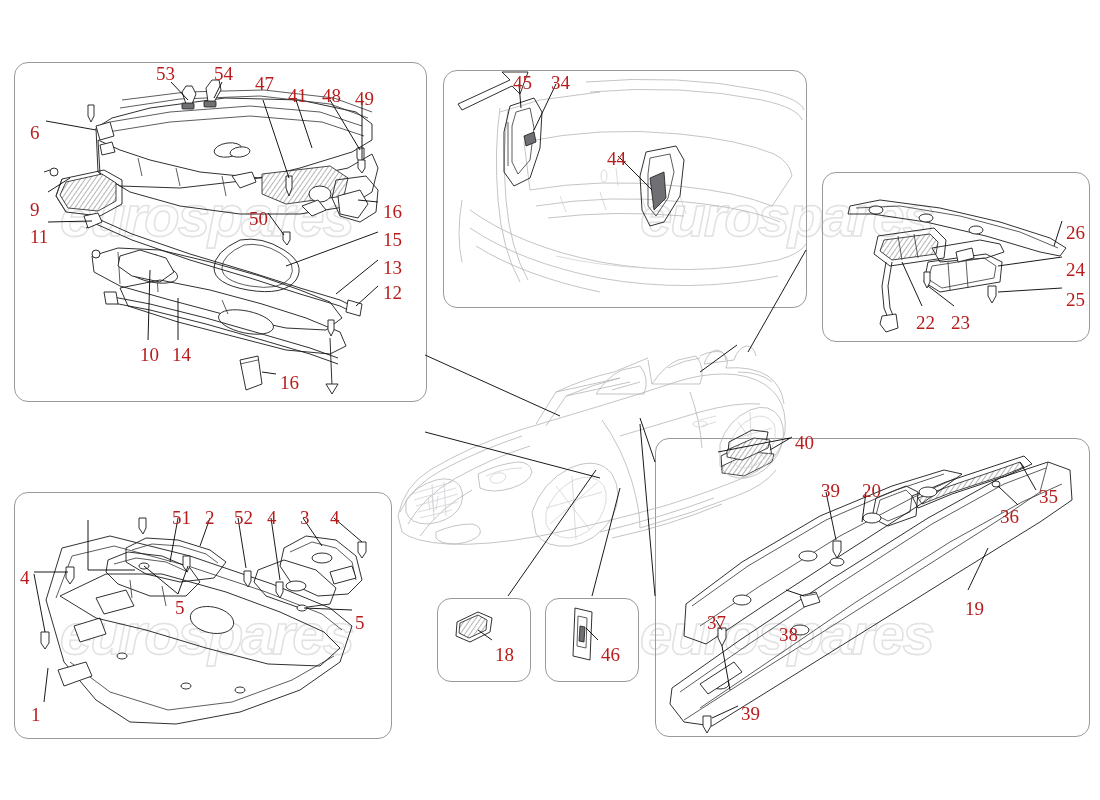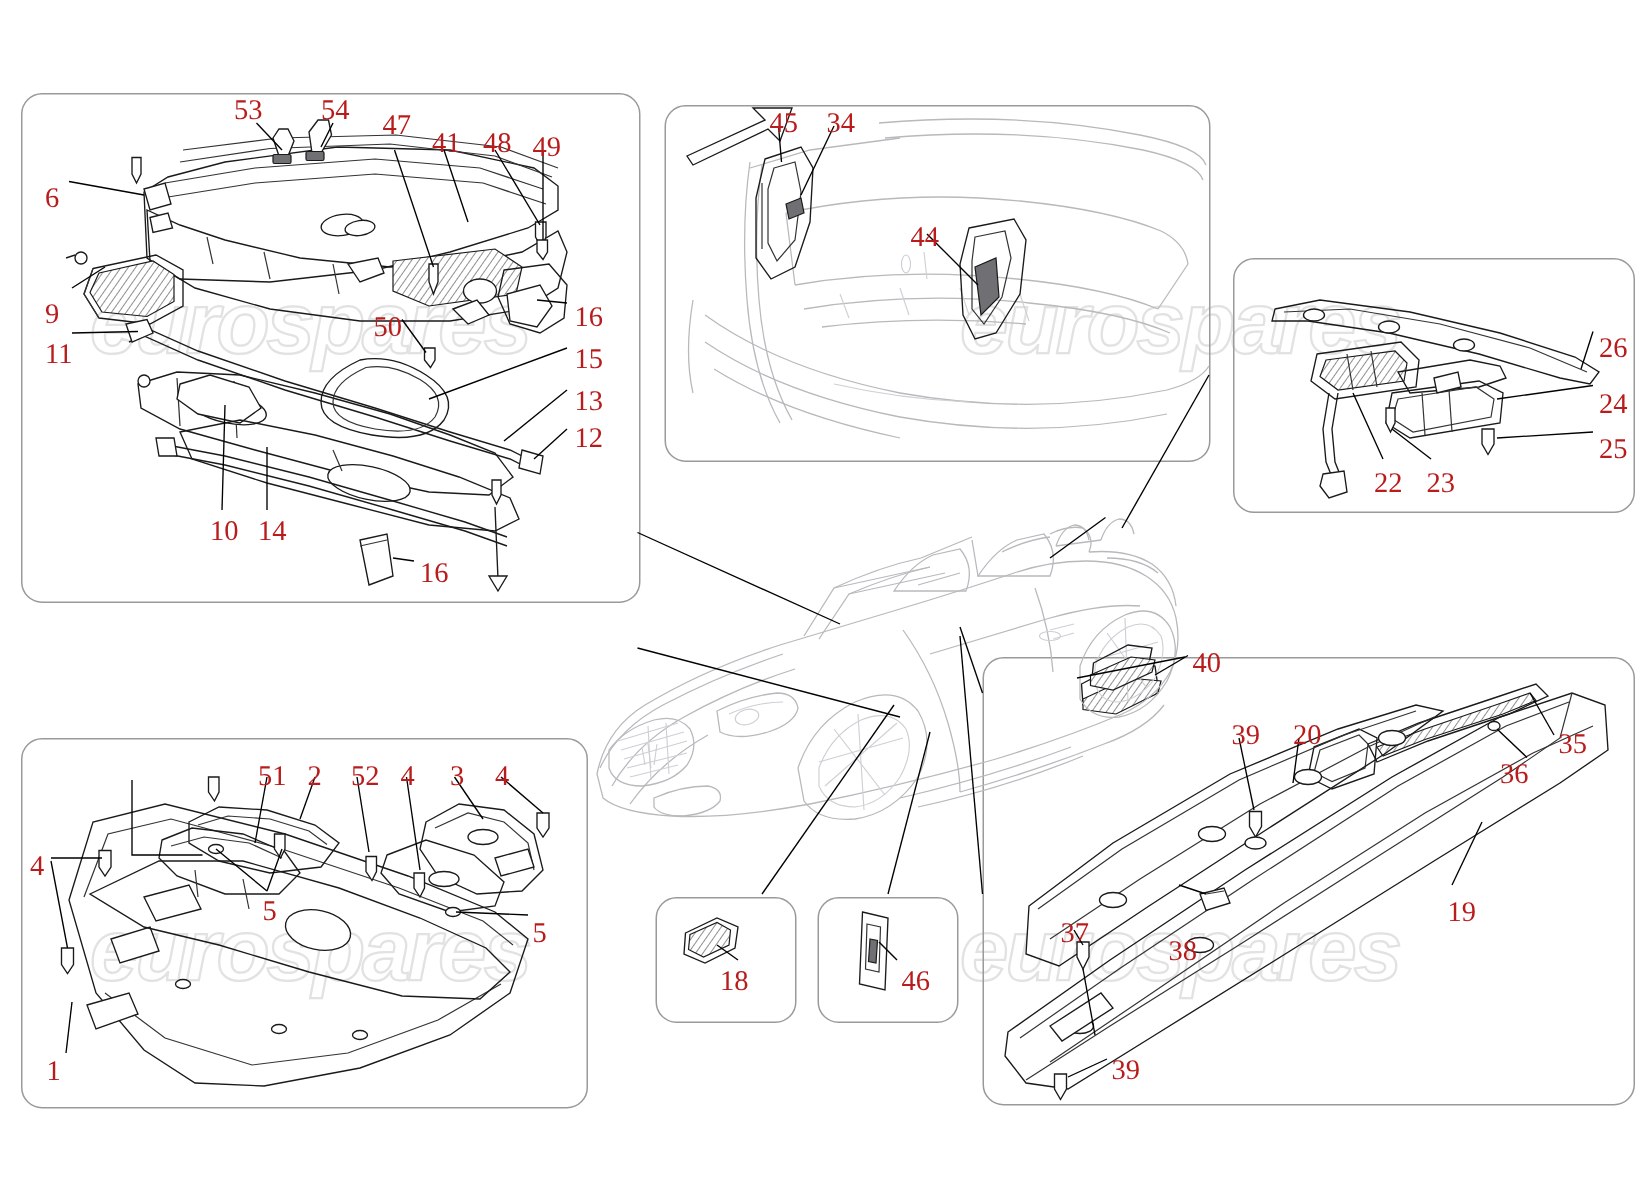--- a/index.html
+++ b/index.html
@@ -494,21 +494,21 @@
       <div class="lbl" style="left: 172px; top: 508px;">51</div>
       <div class="lbl" style="left: 205px; top: 508px;">2</div>
       <div class="lbl" style="left: 234px; top: 508px;">52</div>
       <div class="lbl" style="left: 267px; top: 508px;">4</div>
       <div class="lbl" style="left: 300px; top: 508px;">3</div>
       <div class="lbl" style="left: 330px; top: 508px;">4</div>
       <div class="lbl" style="left: 20px; top: 568px;">4</div>
       <div class="lbl" style="left: 175px; top: 598px;">5</div>
       <div class="lbl" style="left: 355px; top: 613px;">5</div>
       <div class="lbl" style="left: 31px; top: 705px;">1</div>
-      <div class="lbl" style="left: 480px; top: 645px;">18</div>
+      <div class="lbl" style="left: 495px; top: 645px;">18</div>
       <div class="lbl" style="left: 601px; top: 645px;">46</div>
       <div class="lbl" style="left: 795px; top: 433px;">40</div>
       <div class="lbl" style="left: 821px; top: 481px;">39</div>
       <div class="lbl" style="left: 862px; top: 481px;">20</div>
       <div class="lbl" style="left: 1039px; top: 487px;">35</div>
       <div class="lbl" style="left: 1000px; top: 507px;">36</div>
       <div class="lbl" style="left: 965px; top: 599px;">19</div>
       <div class="lbl" style="left: 779px; top: 581px; margin-top: 44px;">38</div>
       <div class="lbl" style="left: 707px; top: 613px;">37</div>
       <div class="lbl" style="left: 741px; top: 704px;">39</div>

